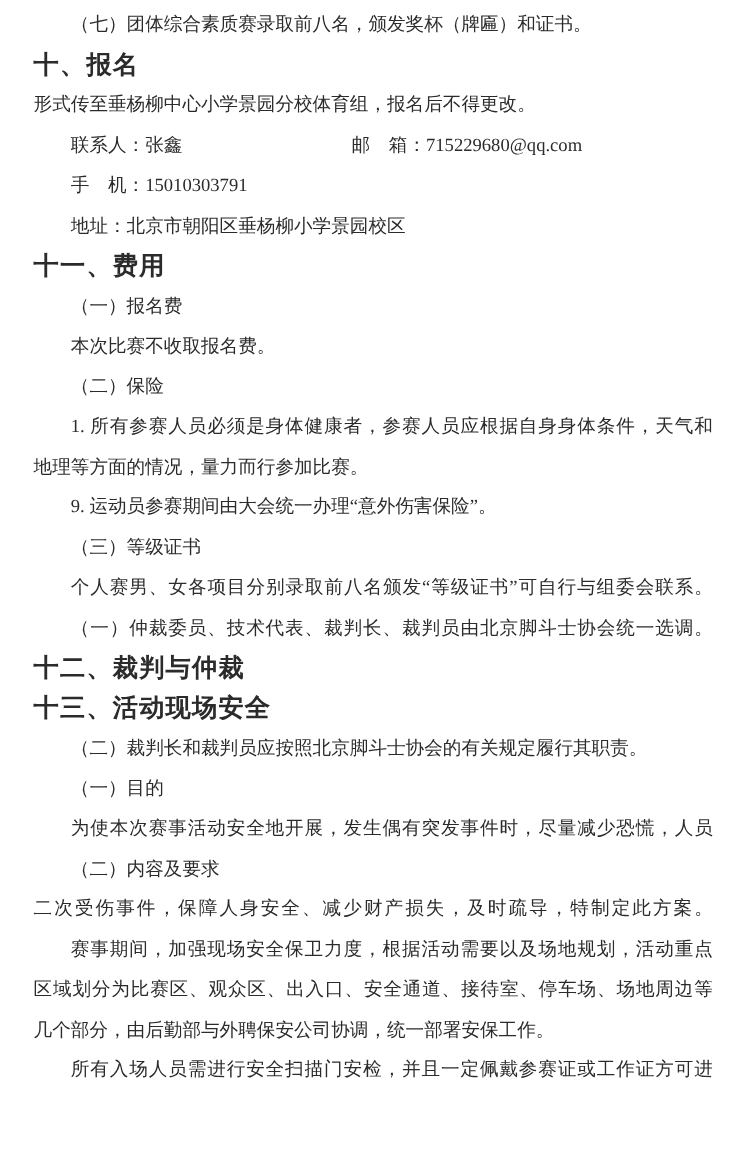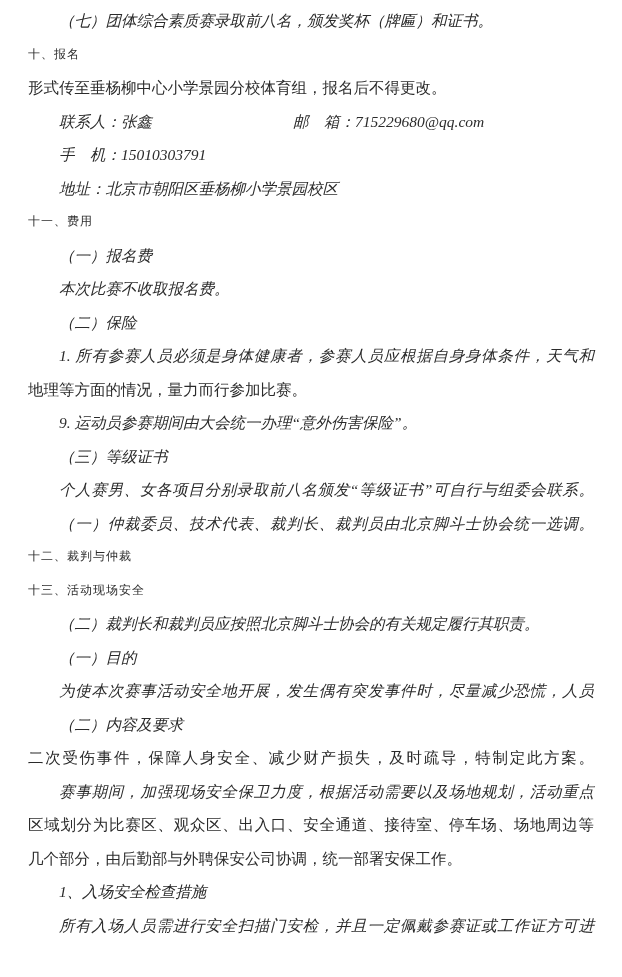--- a/index.html
+++ b/index.html
@@ -7,22 +7,22 @@
     width:622px;height:977px;
     background:#ffffff;
     box-sizing:border-box;
     padding:4px 28px 0 28px;
     overflow:hidden;
     font-family:"Liberation Serif","DejaVu Serif",serif;
     font-size:15.5px;
     color:#2b2b2b;
   }
   .line{height:33.5px;line-height:33.5px;white-space:nowrap;}
-  .pi{text-indent:31px;font-style:italic;}
-  .h{font-weight:400;font-size:12px;letter-spacing:1px;}
+  .pi{text-indent:31px;}
+  .h{font-weight:700;font-size:21px;letter-spacing:1px;}
   .j{text-align:justify;text-align-last:justify;}
   .contact-name-span{display:inline-block;width:234px;text-indent:0;}
 </style>
 </head>
 <body>
 
 <div class="page">
 
   <div class="line pi">（七）团体综合素质赛录取前八名，颁发奖杯（牌匾）和证书。</div>
 
@@ -48,16 +48,15 @@
   <div class="line h">十三、活动现场安全</div>
 
   <div class="line pi">（二）裁判长和裁判员应按照北京脚斗士协会的有关规定履行其职责。</div>
   <div class="line pi">（一）目的</div>
   <div class="line pi j">为使本次赛事活动安全地开展，发生偶有突发事件时，尽量减少恐慌，人员</div>
   <div class="line pi">（二）内容及要求</div>
   <div class="line j">二次受伤事件，保障人身安全、减少财产损失，及时疏导，特制定此方案。</div>
   <div class="line pi j">赛事期间，加强现场安全保卫力度，根据活动需要以及场地规划，活动重点</div>
   <div class="line j">区域划分为比赛区、观众区、出入口、安全通道、接待室、停车场、场地周边等</div>
   <div class="line">几个部分，由后勤部与外聘保安公司协调，统一部署安保工作。</div>
-  <div class="line pi">1、入场安全检查措施</div>
   <div class="line pi j">所有入场人员需进行安全扫描门安检，并且一定佩戴参赛证或工作证方可进</div>
 
 </div>
 
 </body></html>

